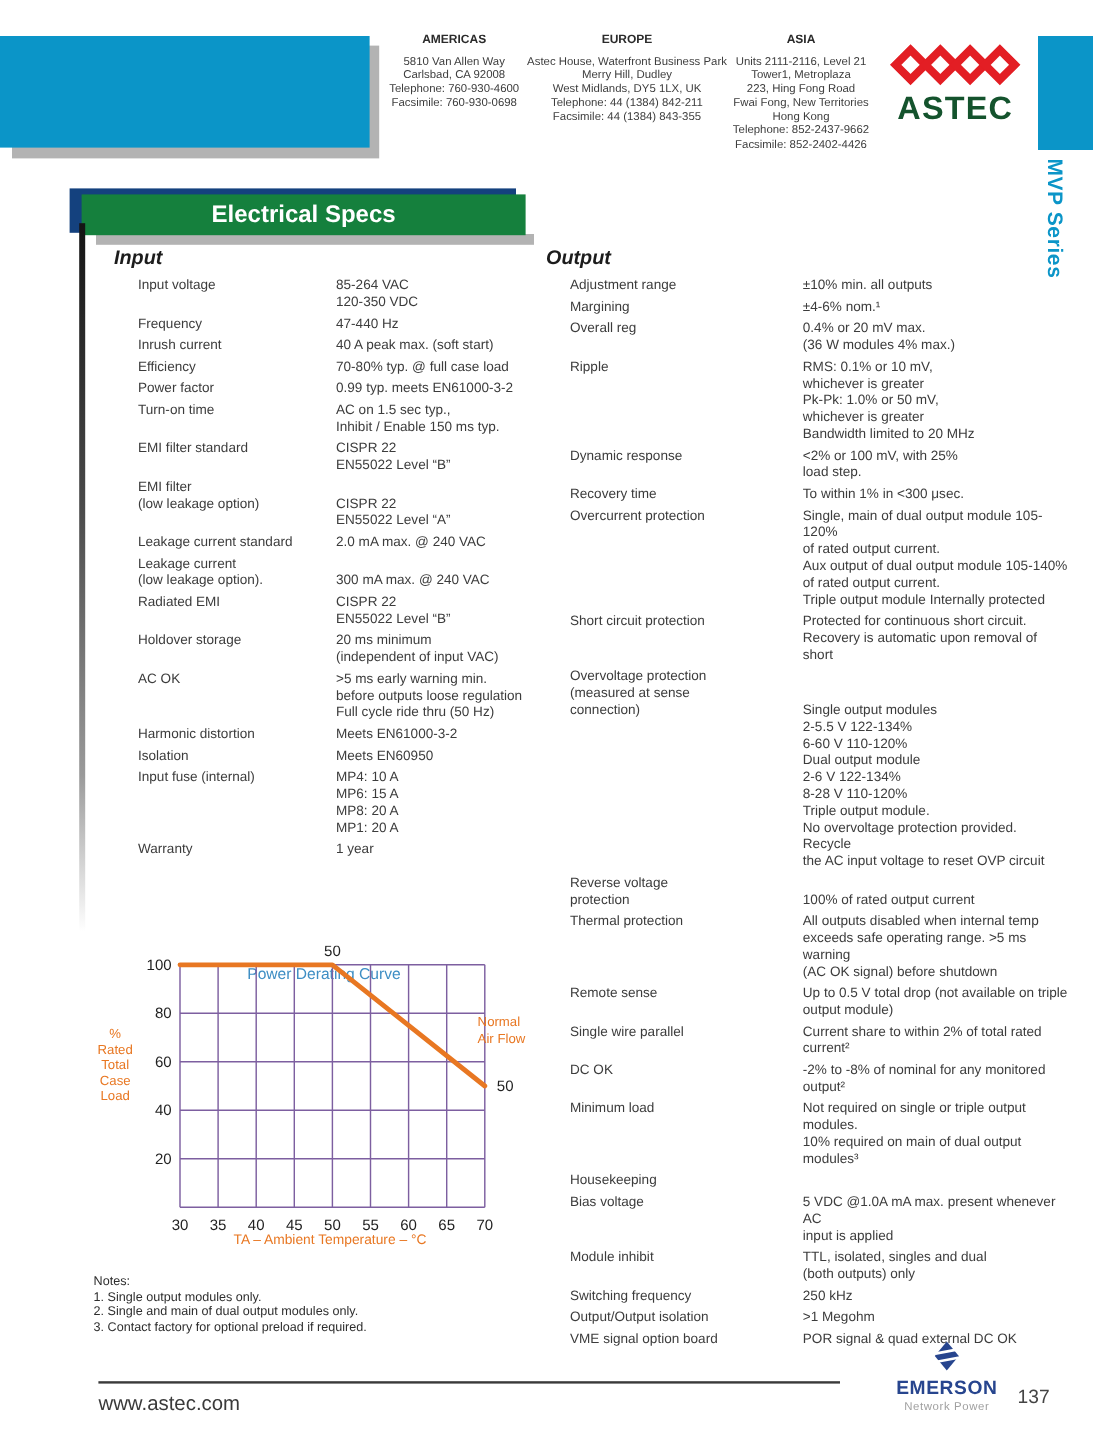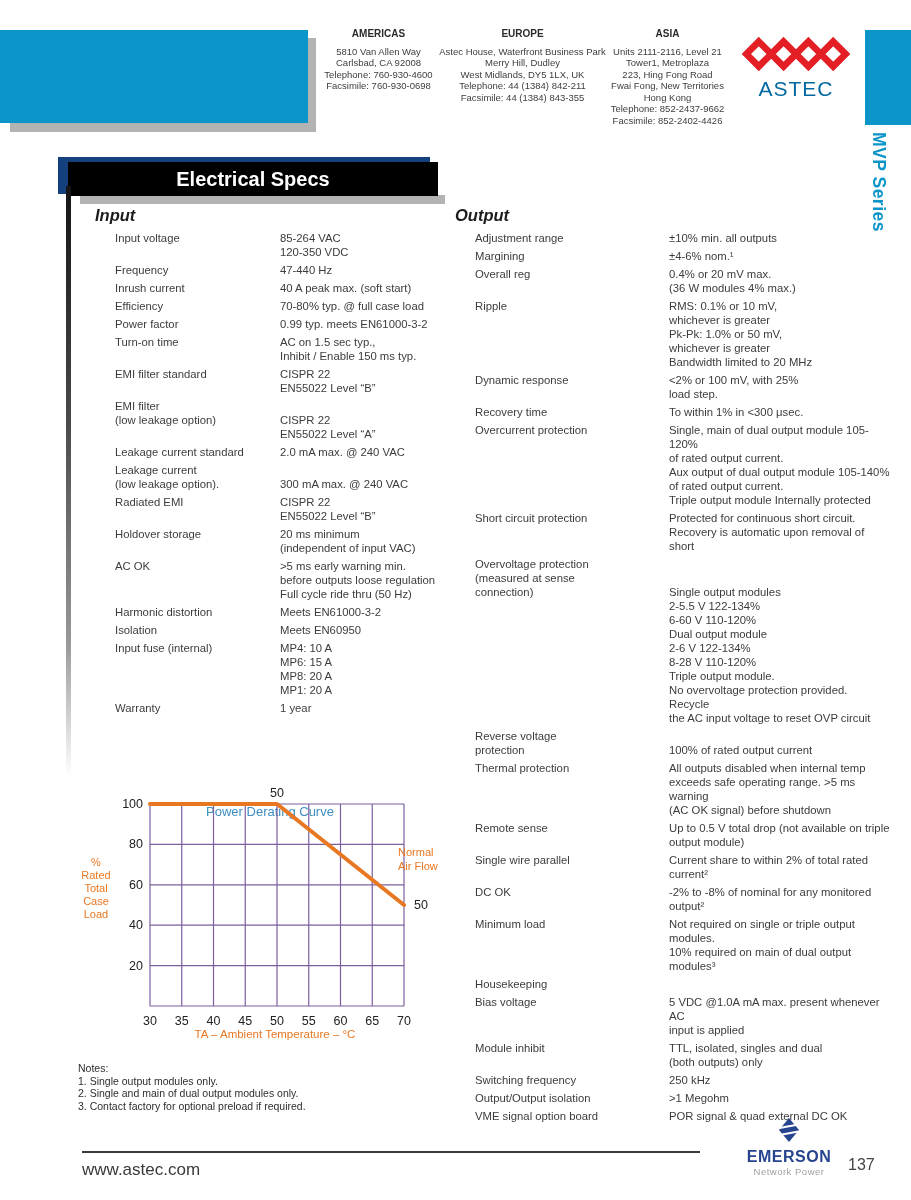--- a/index.html
+++ b/index.html
@@ -10,30 +10,30 @@
   .top-blue-shadow{position:absolute;left:10px;top:38px;width:306px;height:94px;background:#b3b3b3;}
   .top-blue-box{position:absolute;left:0;top:30px;width:308px;height:93px;background:#0b95c8;}
   .office{position:absolute;top:28px;text-align:center;color:#3d3d3d;font-size:9.5px;line-height:11.5px;}
   .office .region{font-weight:bold;font-size:10px;color:#2b2b2b;margin-bottom:6px;}
   .office .address{white-space:pre-line;}
   #office-americas{left:306px;width:145px;}
   #office-europe{left:430px;width:185px;}
   #office-asia{left:600px;width:135px;}
 
   .astec-logo{position:absolute;left:737px;top:33px;width:118px;text-align:center;}
-  .astec-text{font-weight:normal;font-size:21px;letter-spacing:1px;color:#0369a1;line-height:26px;margin-top:-3px;}
+  .astec-text{font-weight:bold;font-size:27px;letter-spacing:1px;color:#14532d;line-height:26px;margin-top:-3px;}
 
   .right-blue-box{position:absolute;left:865px;top:30px;width:46px;height:95px;background:#0b95c8;}
   .mvp-series{position:absolute;left:868px;top:132px;writing-mode:vertical-rl;color:#0b95c8;
               font-weight:bold;font-size:17.5px;letter-spacing:0.5px;}
 
   
   .banner-navy{position:absolute;left:58px;top:157px;width:372px;height:37px;background:#14417e;}
   .banner-shadow{position:absolute;left:80px;top:195px;width:365px;height:9px;background:#b3b3b3;}
-  .banner-cyan{position:absolute;left:68px;top:162px;width:370px;height:34px;background:#000000;color:#fff;
+  .banner-cyan{position:absolute;left:68px;top:162px;width:370px;height:34px;background:#15803d;color:#fff;
                display:flex;align-items:center;justify-content:center;font-size:20px;font-weight:bold;}
   .left-fade-line{position:absolute;left:66px;top:186px;width:5px;height:590px;
                   background:linear-gradient(to bottom,#141414 0%,#4a4a4a 40%,#9a9a9a 78%,rgba(154,154,154,0) 100%);}
 
   
   .section-heading{position:absolute;font-style:italic;font-weight:bold;font-size:16.5px;color:#1c1c1c;}
   #input-heading{left:95px;top:206px;}
   #output-heading{left:455px;top:206px;}
   .spec-col{position:absolute;font-size:11.3px;line-height:14px;color:#3c3c3c;}
   #input-col{left:95px;top:231px;width:350px;}

